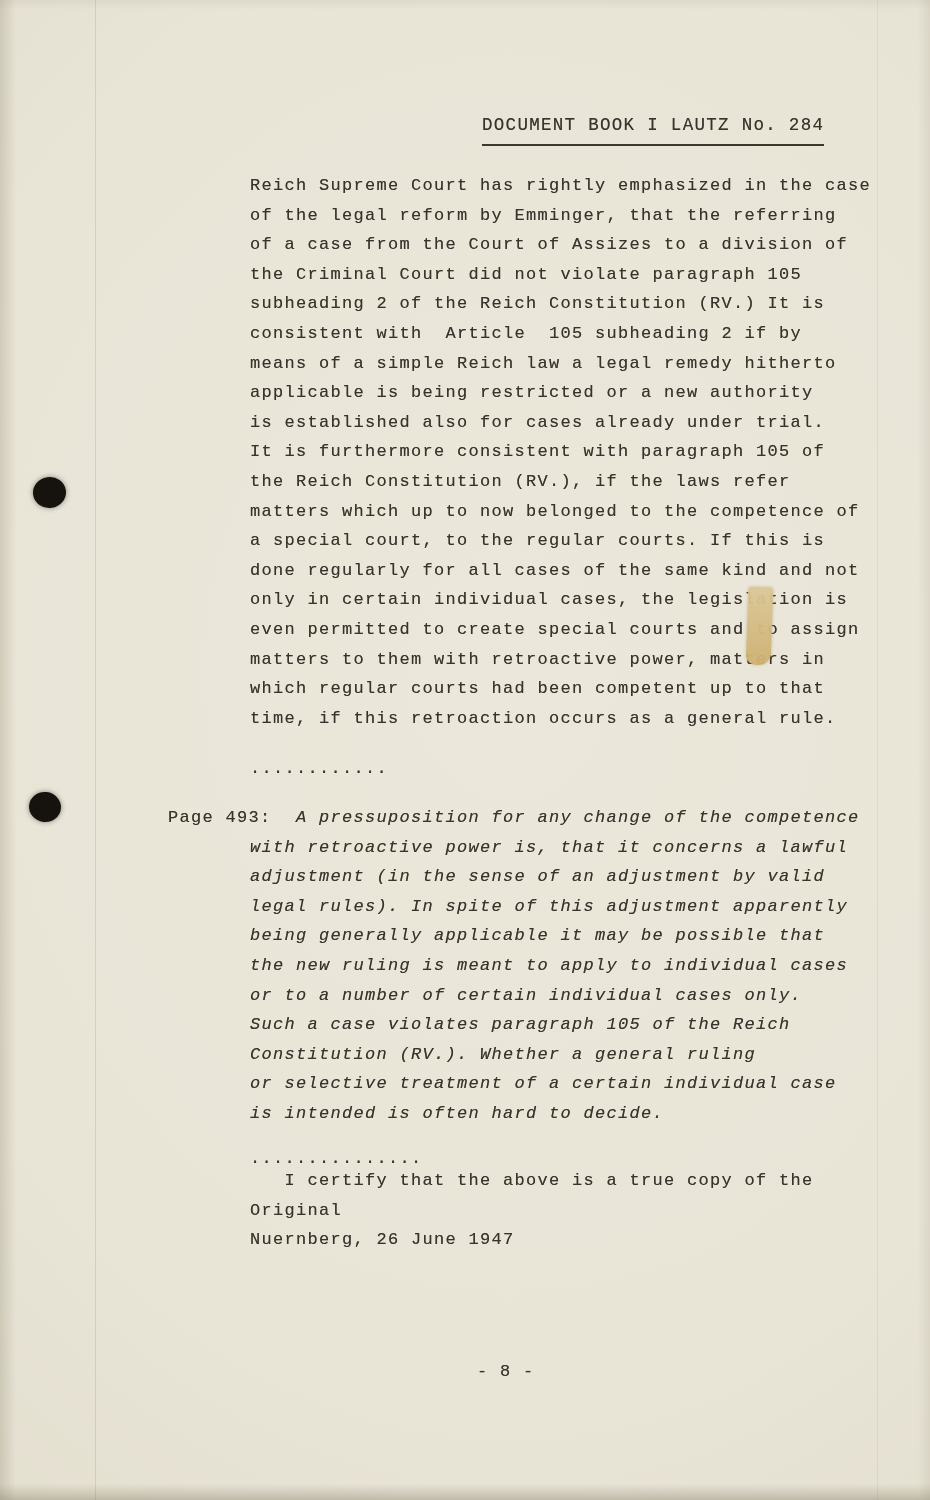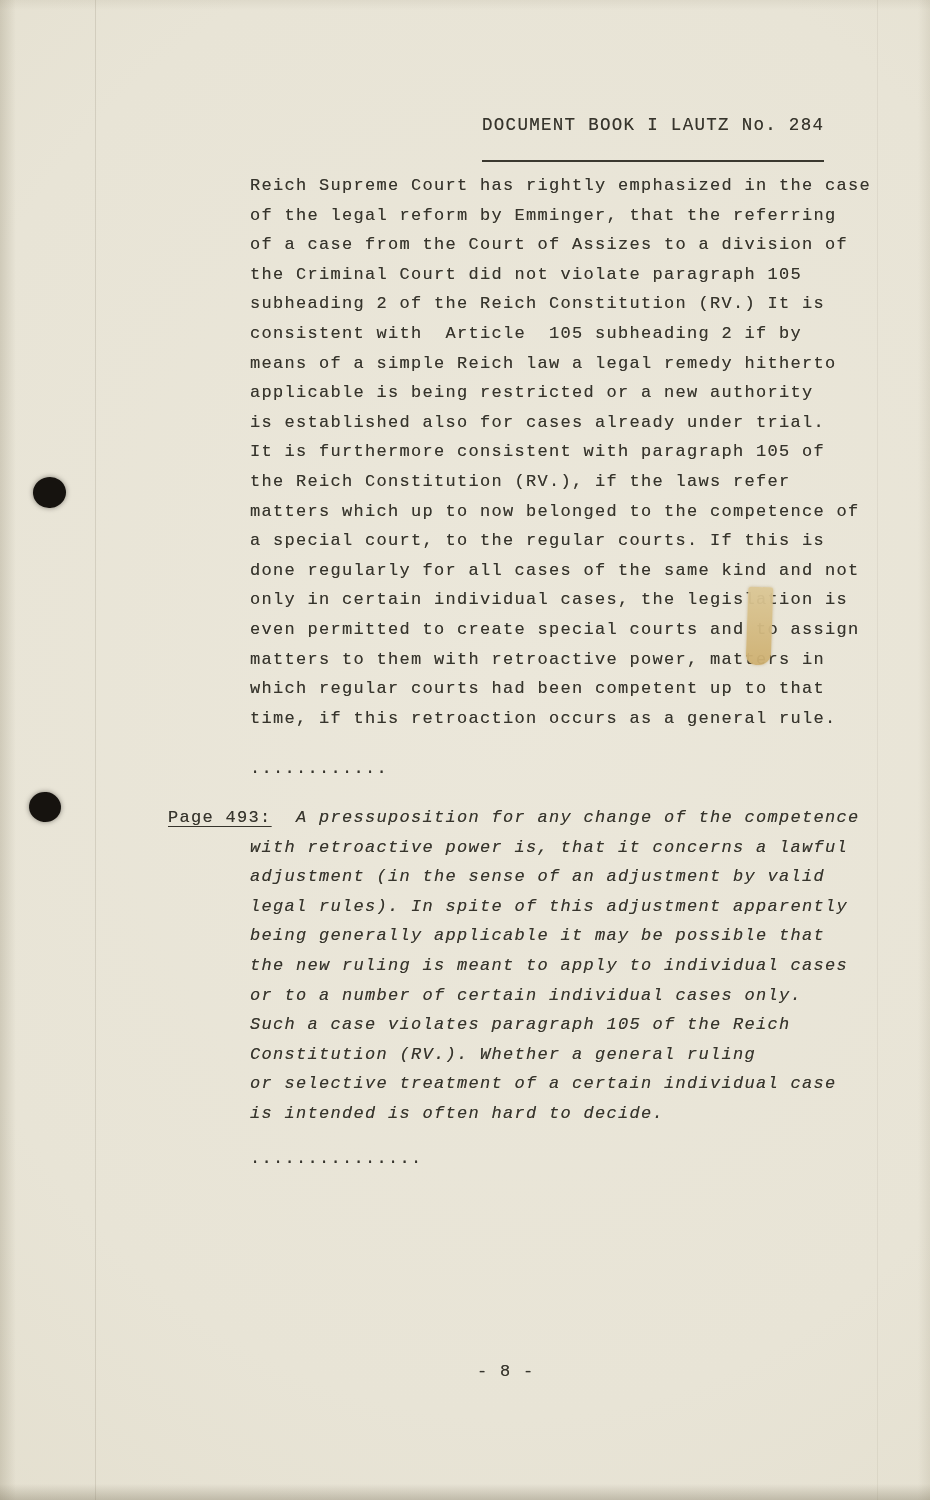--- a/index.html
+++ b/index.html
@@ -38,27 +38,26 @@
     line-height: 29.6px;
     letter-spacing: 1.3px;
     color: #36342c;
     white-space: pre-wrap;
     text-shadow: 0 0 0.6px rgba(54,52,44,0.55);
   }
   .header {
     left: 482px; top: 111px;
     font-size: 17.5px;
     border-bottom: 2px solid #3a382f;
-    padding-bottom: 19px;
+    padding-bottom: 3px;
   }
   .para1 { left: 250px; top: 171px; width: 650px; }
   .sep1  { left: 250px; top: 754px; }
   .pageref {
     left: 168px; top: 803px;
-    text-decoration: underline;
     text-underline-offset: 4px;
   }
   .para2 { left: 250px; top: 803px; width: 650px; font-style: italic; }
   .sep2  { left: 250px; top: 1144px; }
   .cert  { left: 250px; top: 1166px; width: 650px; }
   .sig   { left: 430px; top: 1257px; }
   .pagenum { left: 477px; top: 1357px; }
   .hole {
     position: absolute;
     background: #16130f;
@@ -128,19 +127,22 @@
 being generally applicable it may be possible that
 the new ruling is meant to apply to individual cases
 or to a number of certain individual cases only.
 Such a case violates paragraph 105 of the Reich
 Constitution (RV.). Whether a general ruling
 or selective treatment of a certain individual case
 is intended is often hard to decide.</div>
 
   <div class="typed sep2">...............</div>
 
+  <div class="typed cert">   I certify that the above is a true copy of the
+Original
+Nuernberg, 26 June 1947</div>
 
 
   <div class="typed pagenum">- 8 -</div>
 
   <div class="tape"></div>
 
 </div>
 
 </body></html>

